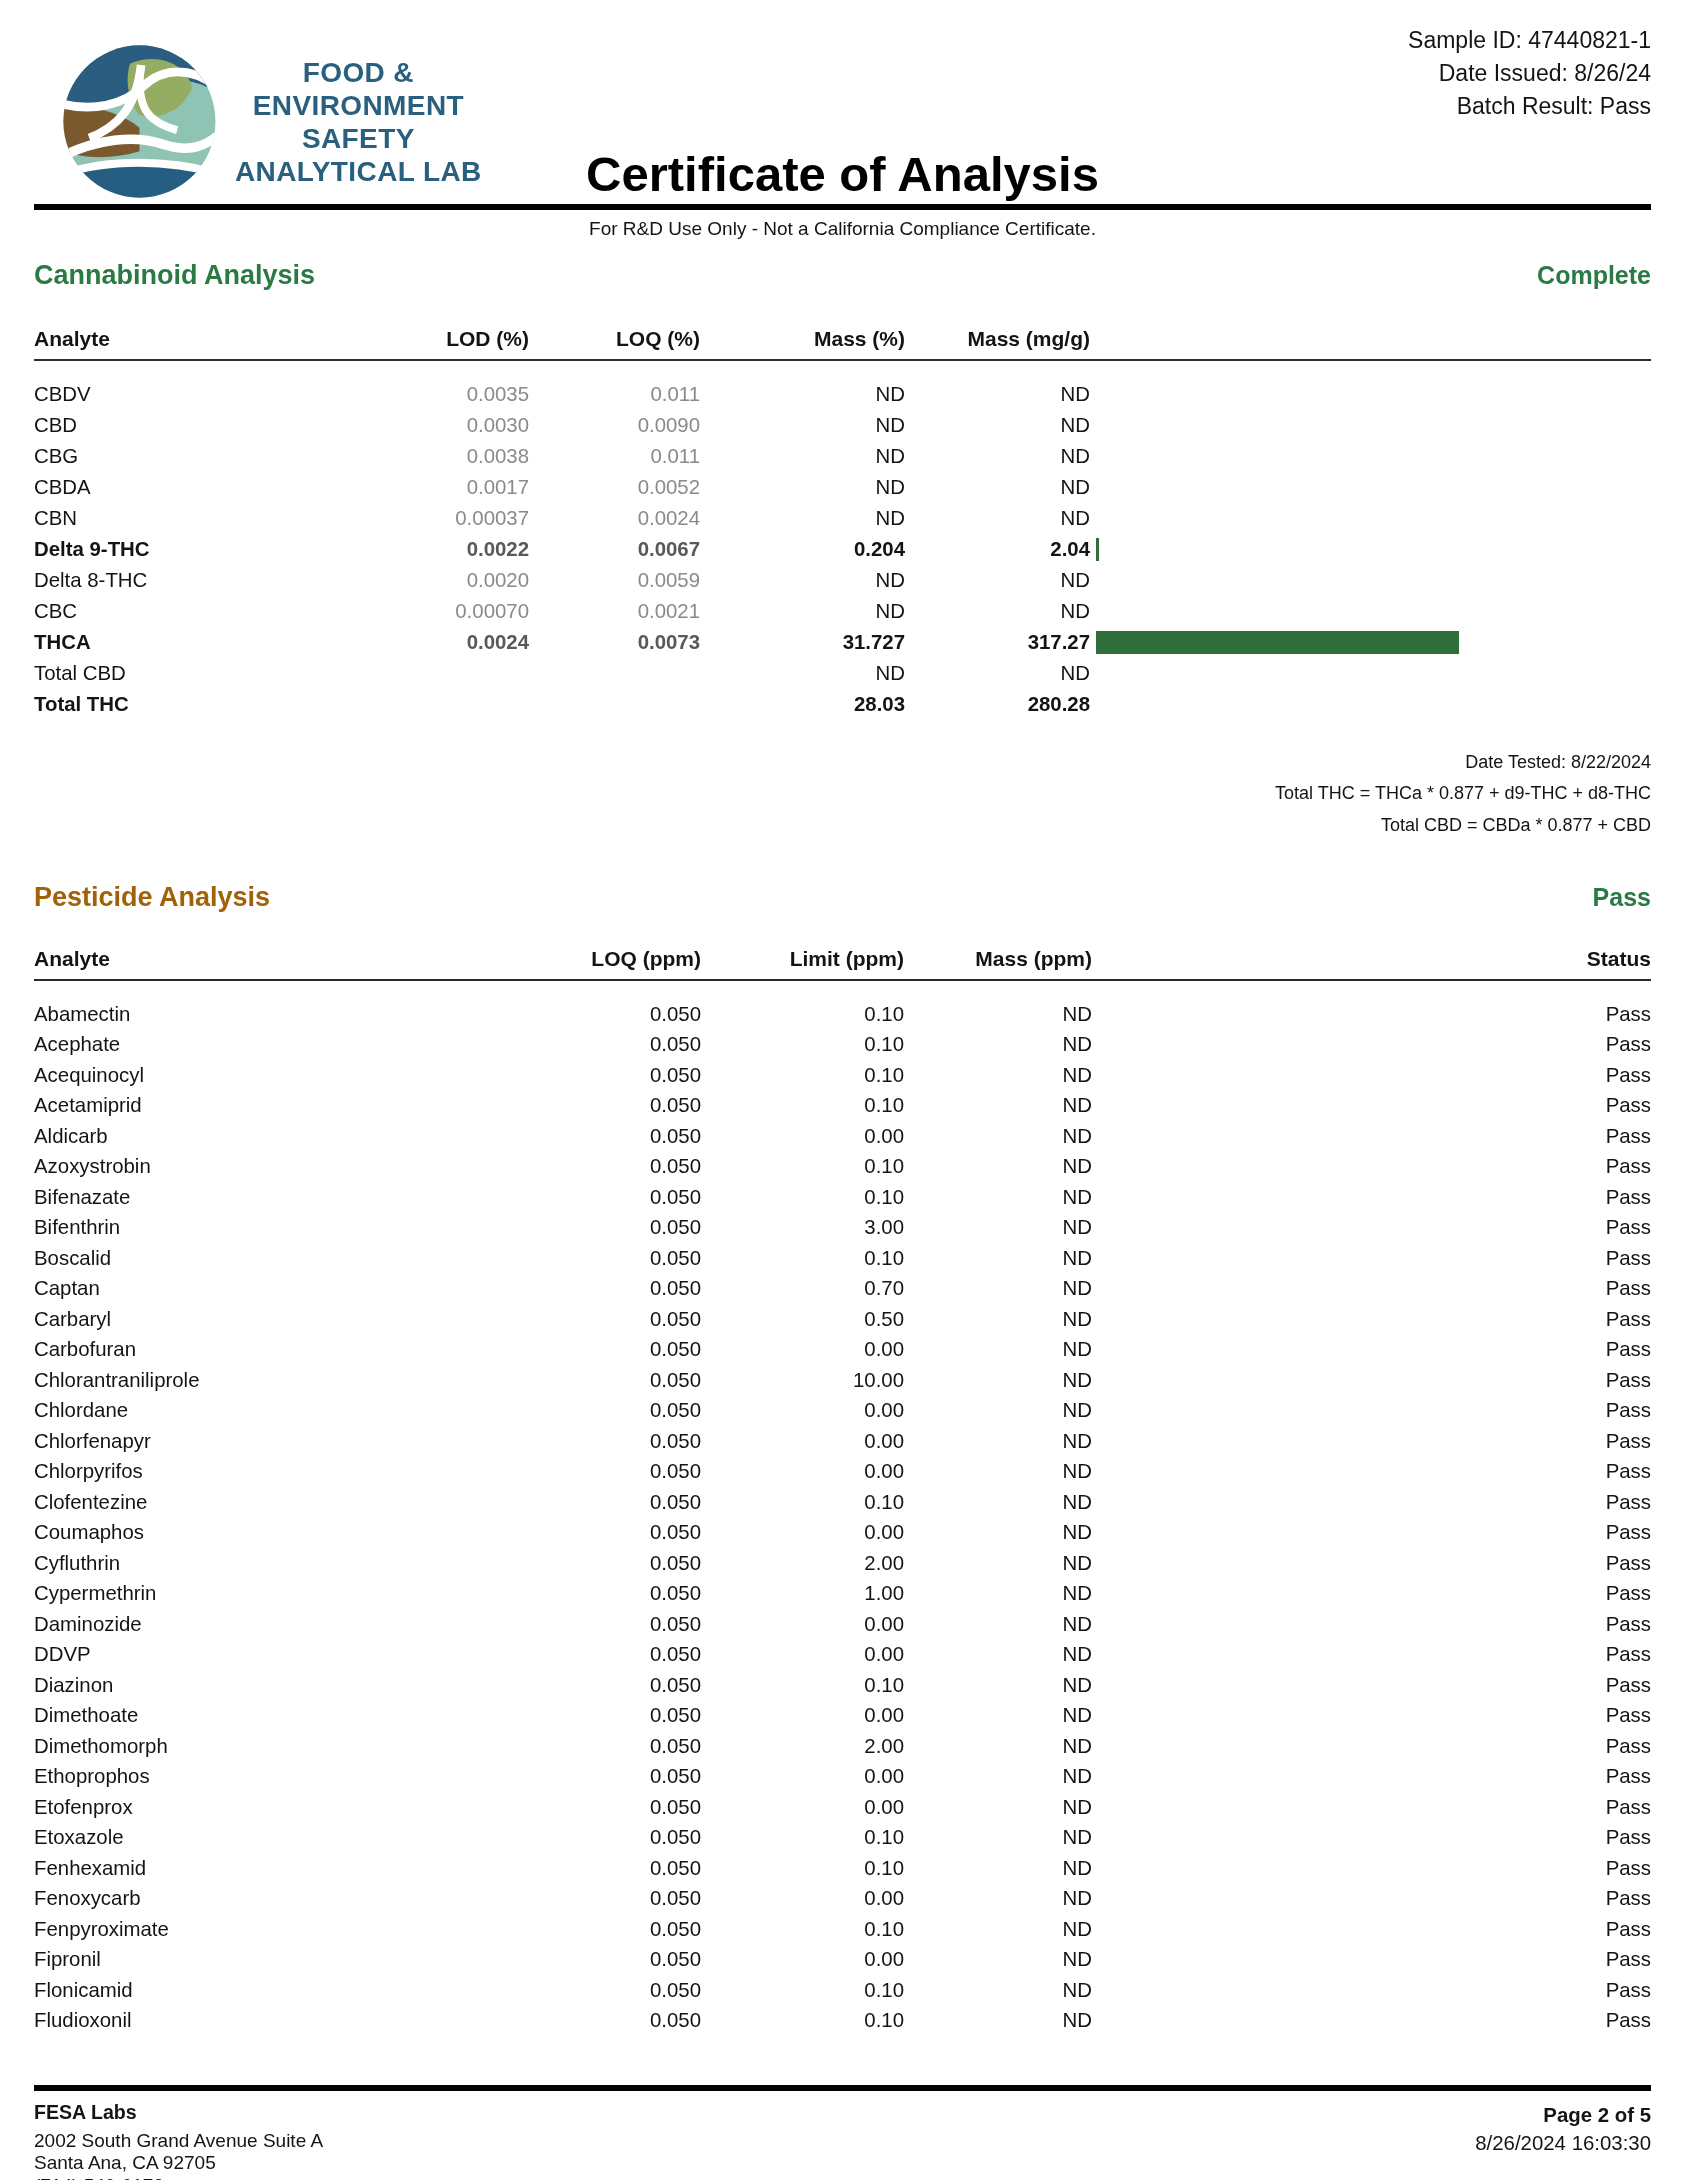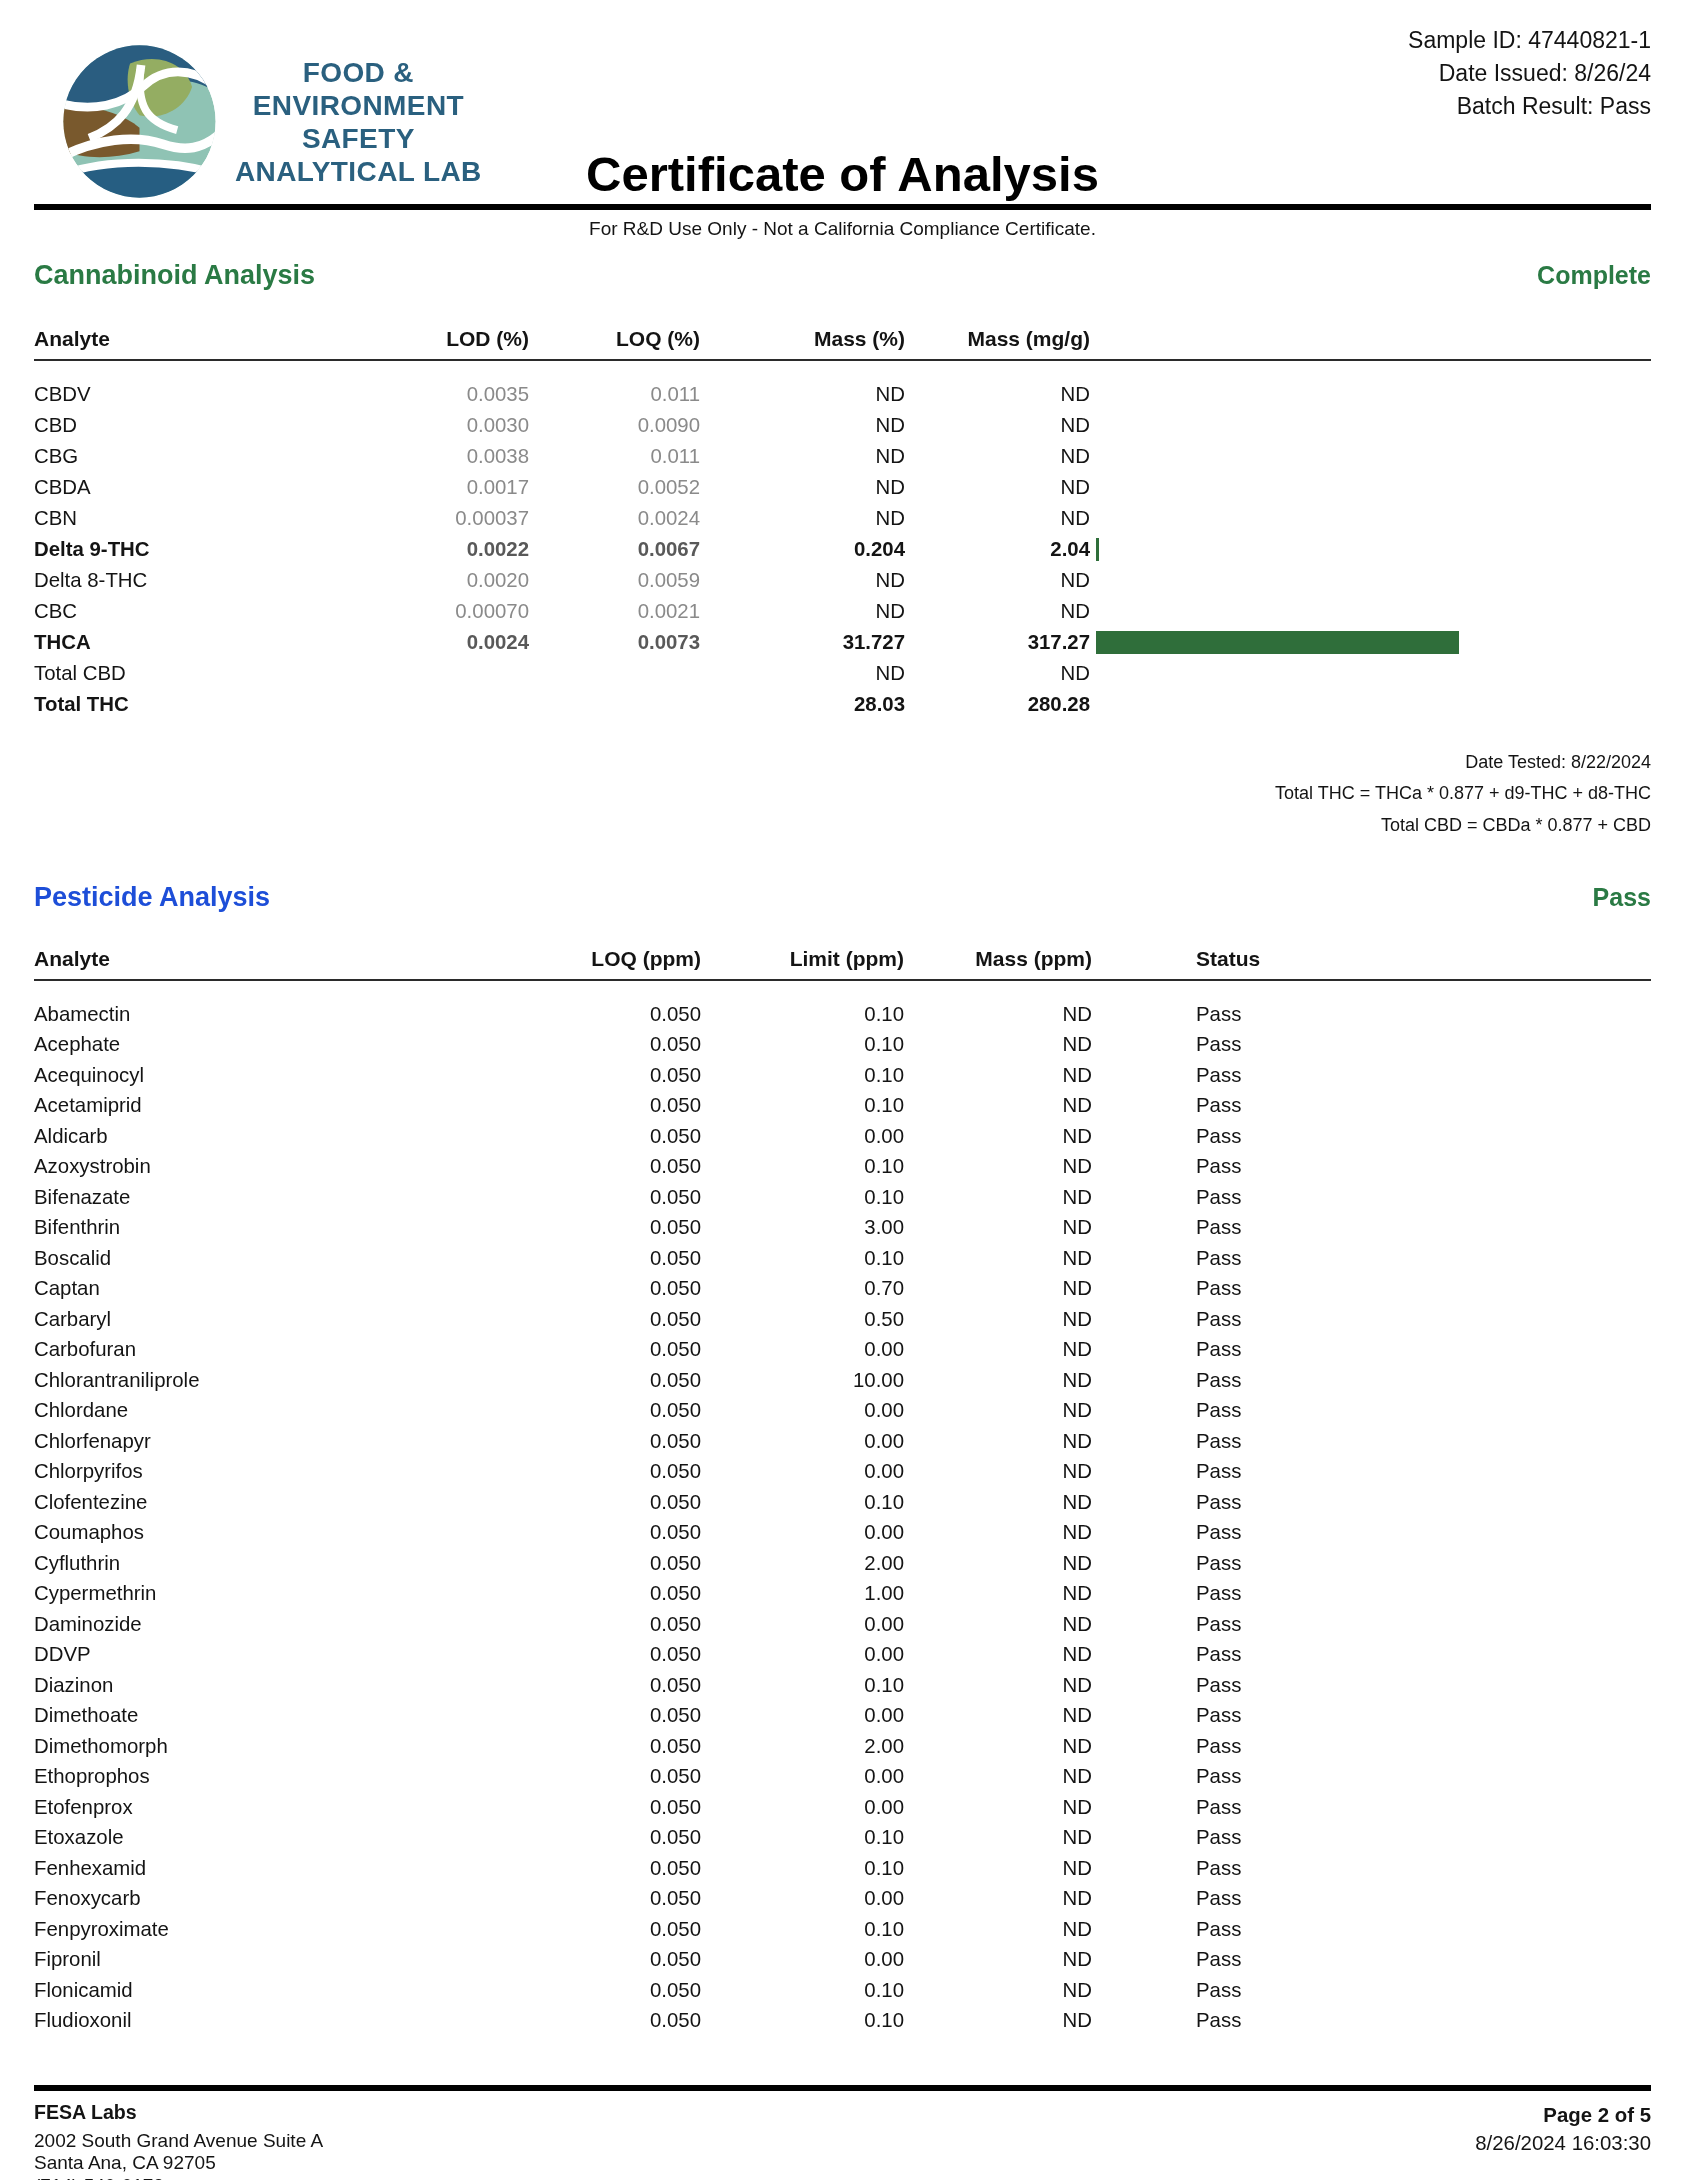--- a/index.html
+++ b/index.html
@@ -16,37 +16,37 @@
   .title{position:absolute;left:0;right:0;bottom:1.7px;margin:0;text-align:center;
          font-size:49px;font-weight:bold;color:#000;}
   .rule{height:6px;background:#000;}
   .subtitle{text-align:center;font-size:19px;margin-top:7.7px;}
   
   .section-head{display:flex;justify-content:space-between;align-items:baseline;}
   .section-head.cann{margin-top:20.4px;}
   .section-head.pest{margin-top:41px;}
   .section-title{font-size:27px;font-weight:bold;margin:0;}
   .green{color:var(--green,#2a7a44);}
-  .black{color:#1d4ed8;}
+  .black{color:#a16207;}
   .section-status{font-size:25px;font-weight:bold;}
   
   .thead{display:grid;font-weight:bold;font-size:21px;align-items:end;
          padding-bottom:7.7px;border-bottom:2.6px solid #2b2b2b;}
   .cgrid{grid-template-columns:256px 239px 171px 205px 185px 1fr;}
   .pgrid{grid-template-columns:341px 326px 203px 188px 1fr;}
   .ctable .thead{margin-top:36px;}
   .ptable .thead{margin-top:34px;}
   .crow{display:grid;height:31px;align-items:center;font-size:20.4px;}
   .prow{display:grid;height:30.5px;align-items:center;font-size:20.4px;}
   .crow:first-of-type,.prow:first-of-type{margin-top:18px;}
   .num{text-align:right;}
   .gray{color:#8a8a8a;}
   .bold-row{font-weight:bold;}
   .bold-row .gray{color:#595959;}
-  .status-cell{padding-left:104px;}
+  .status-cell{padding-left:104px;text-align:right;}
   .bar-cell{padding-left:6px;display:flex;align-items:center;height:100%;}
   .bar{height:23px;background:var(--bar-green,#2f6e3a);}
   
   .notes{margin-top:27px;font-size:18px;line-height:31.5px;text-align:right;}
   
   .footer-rule{height:6px;background:#000;margin-top:49px;}
   .footer{display:flex;justify-content:space-between;margin-top:10.2px;}
   .footer-left{font-size:19px;line-height:22.6px;}
   .lab-name{font-weight:bold;font-size:19.6px;margin-bottom:6px;}
   .footer-right{text-align:right;font-size:20.4px;line-height:28px;}

